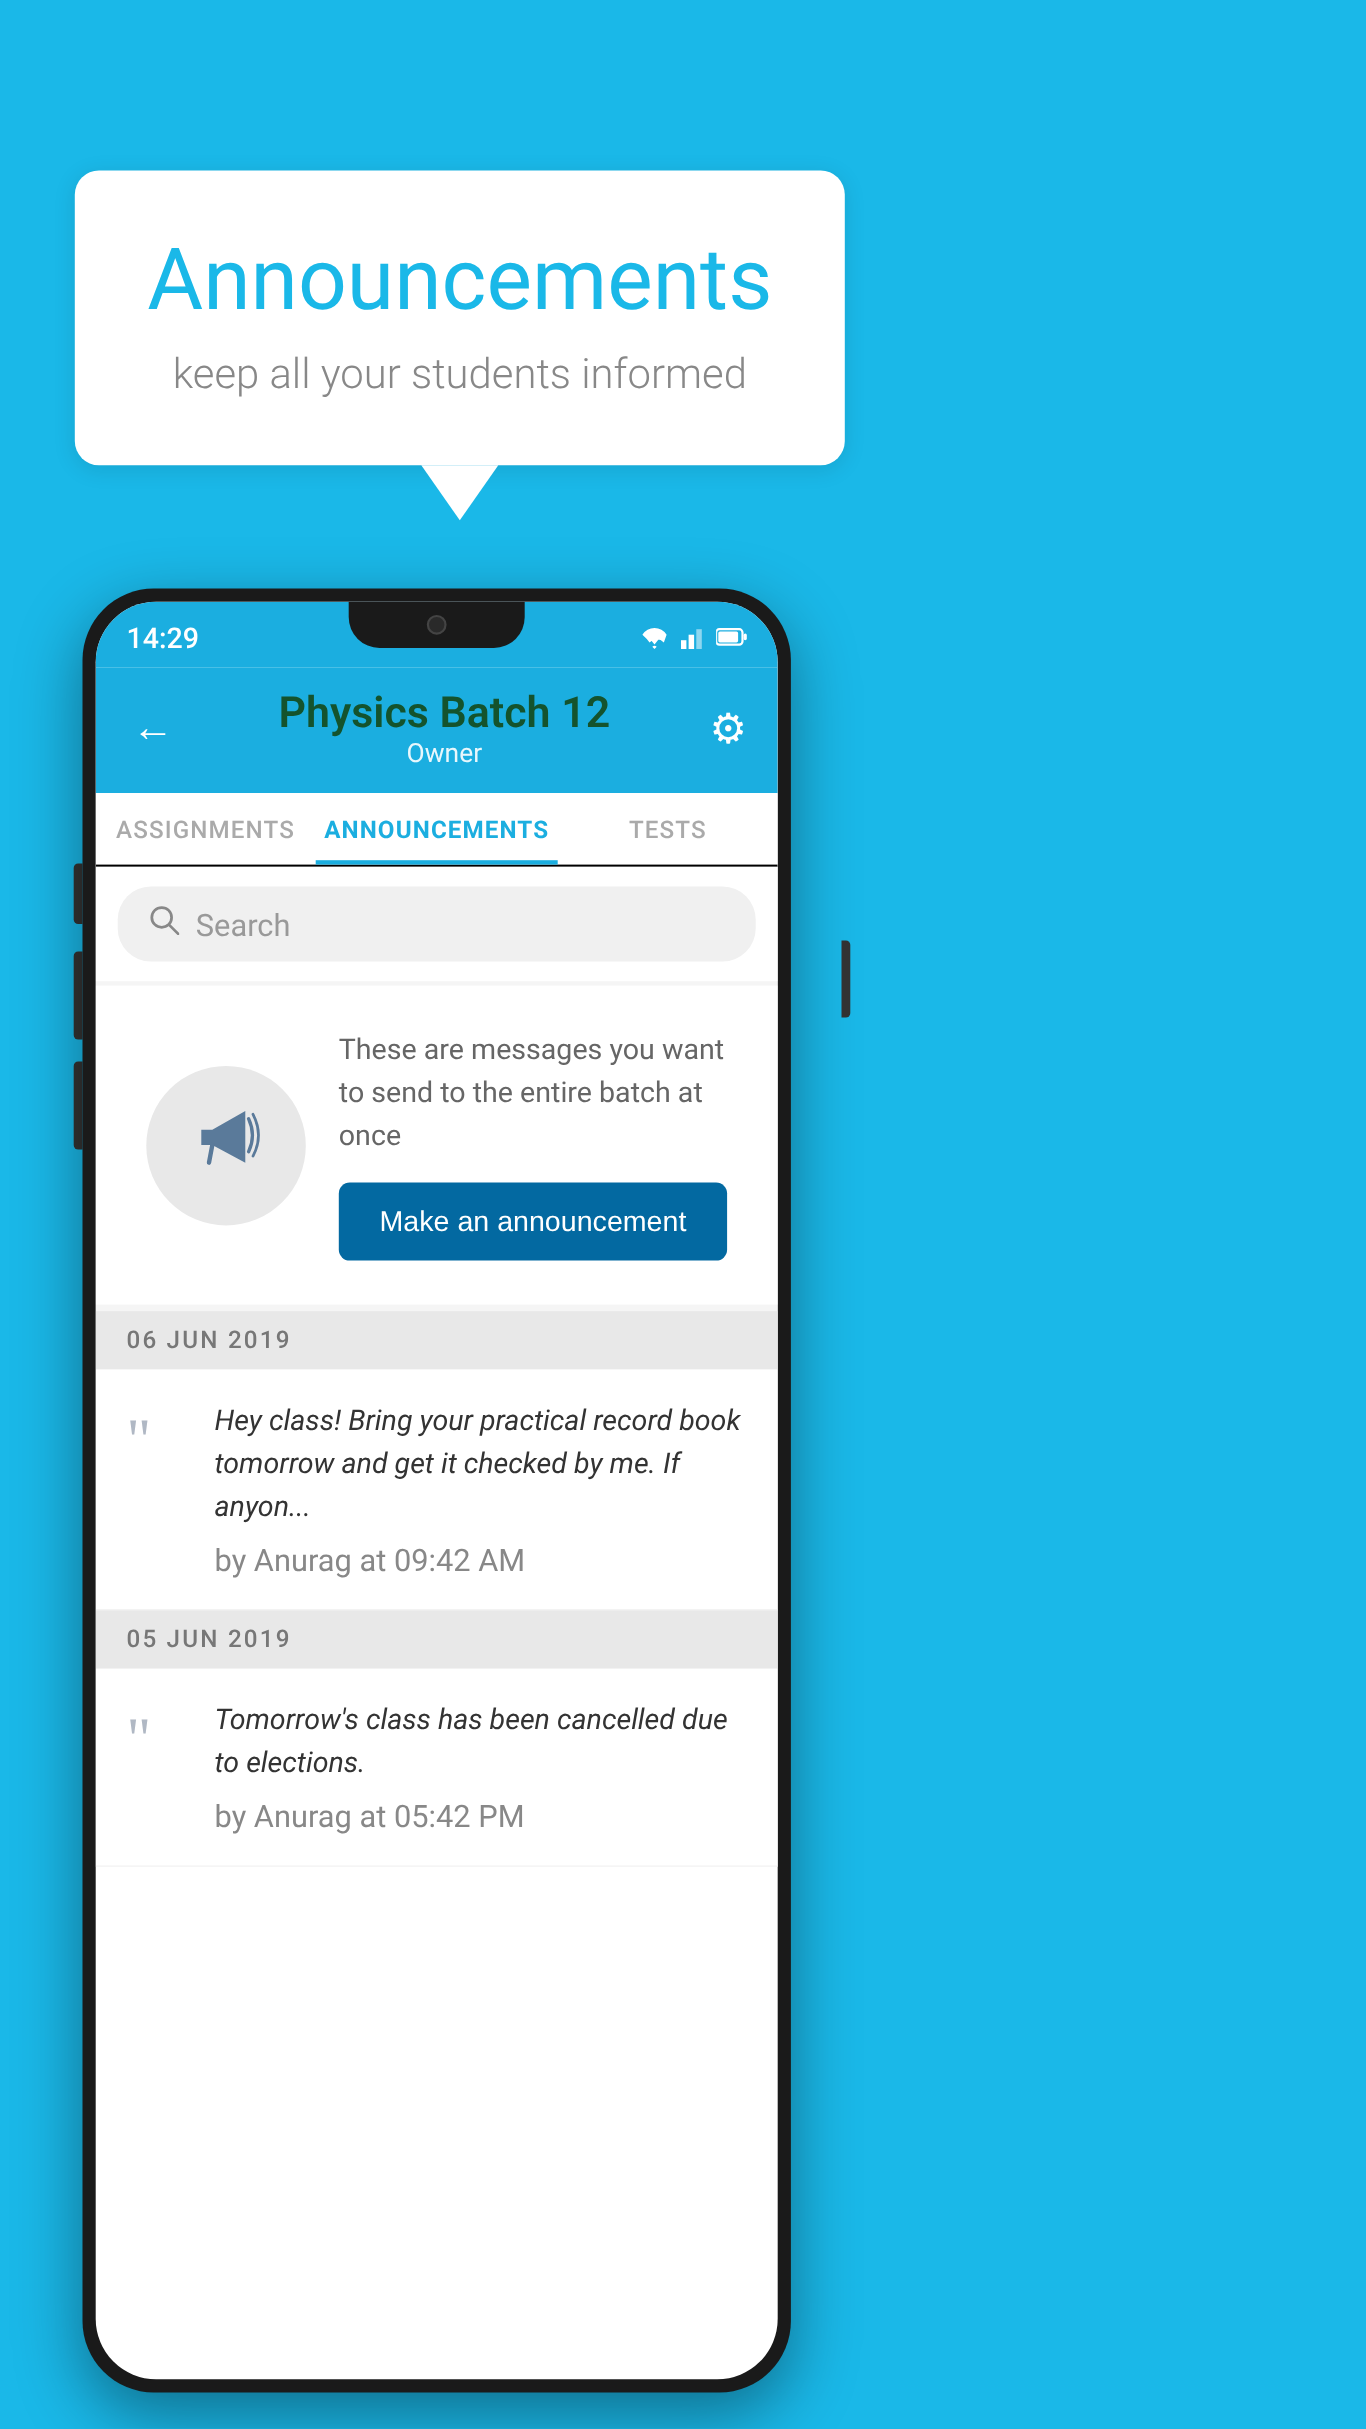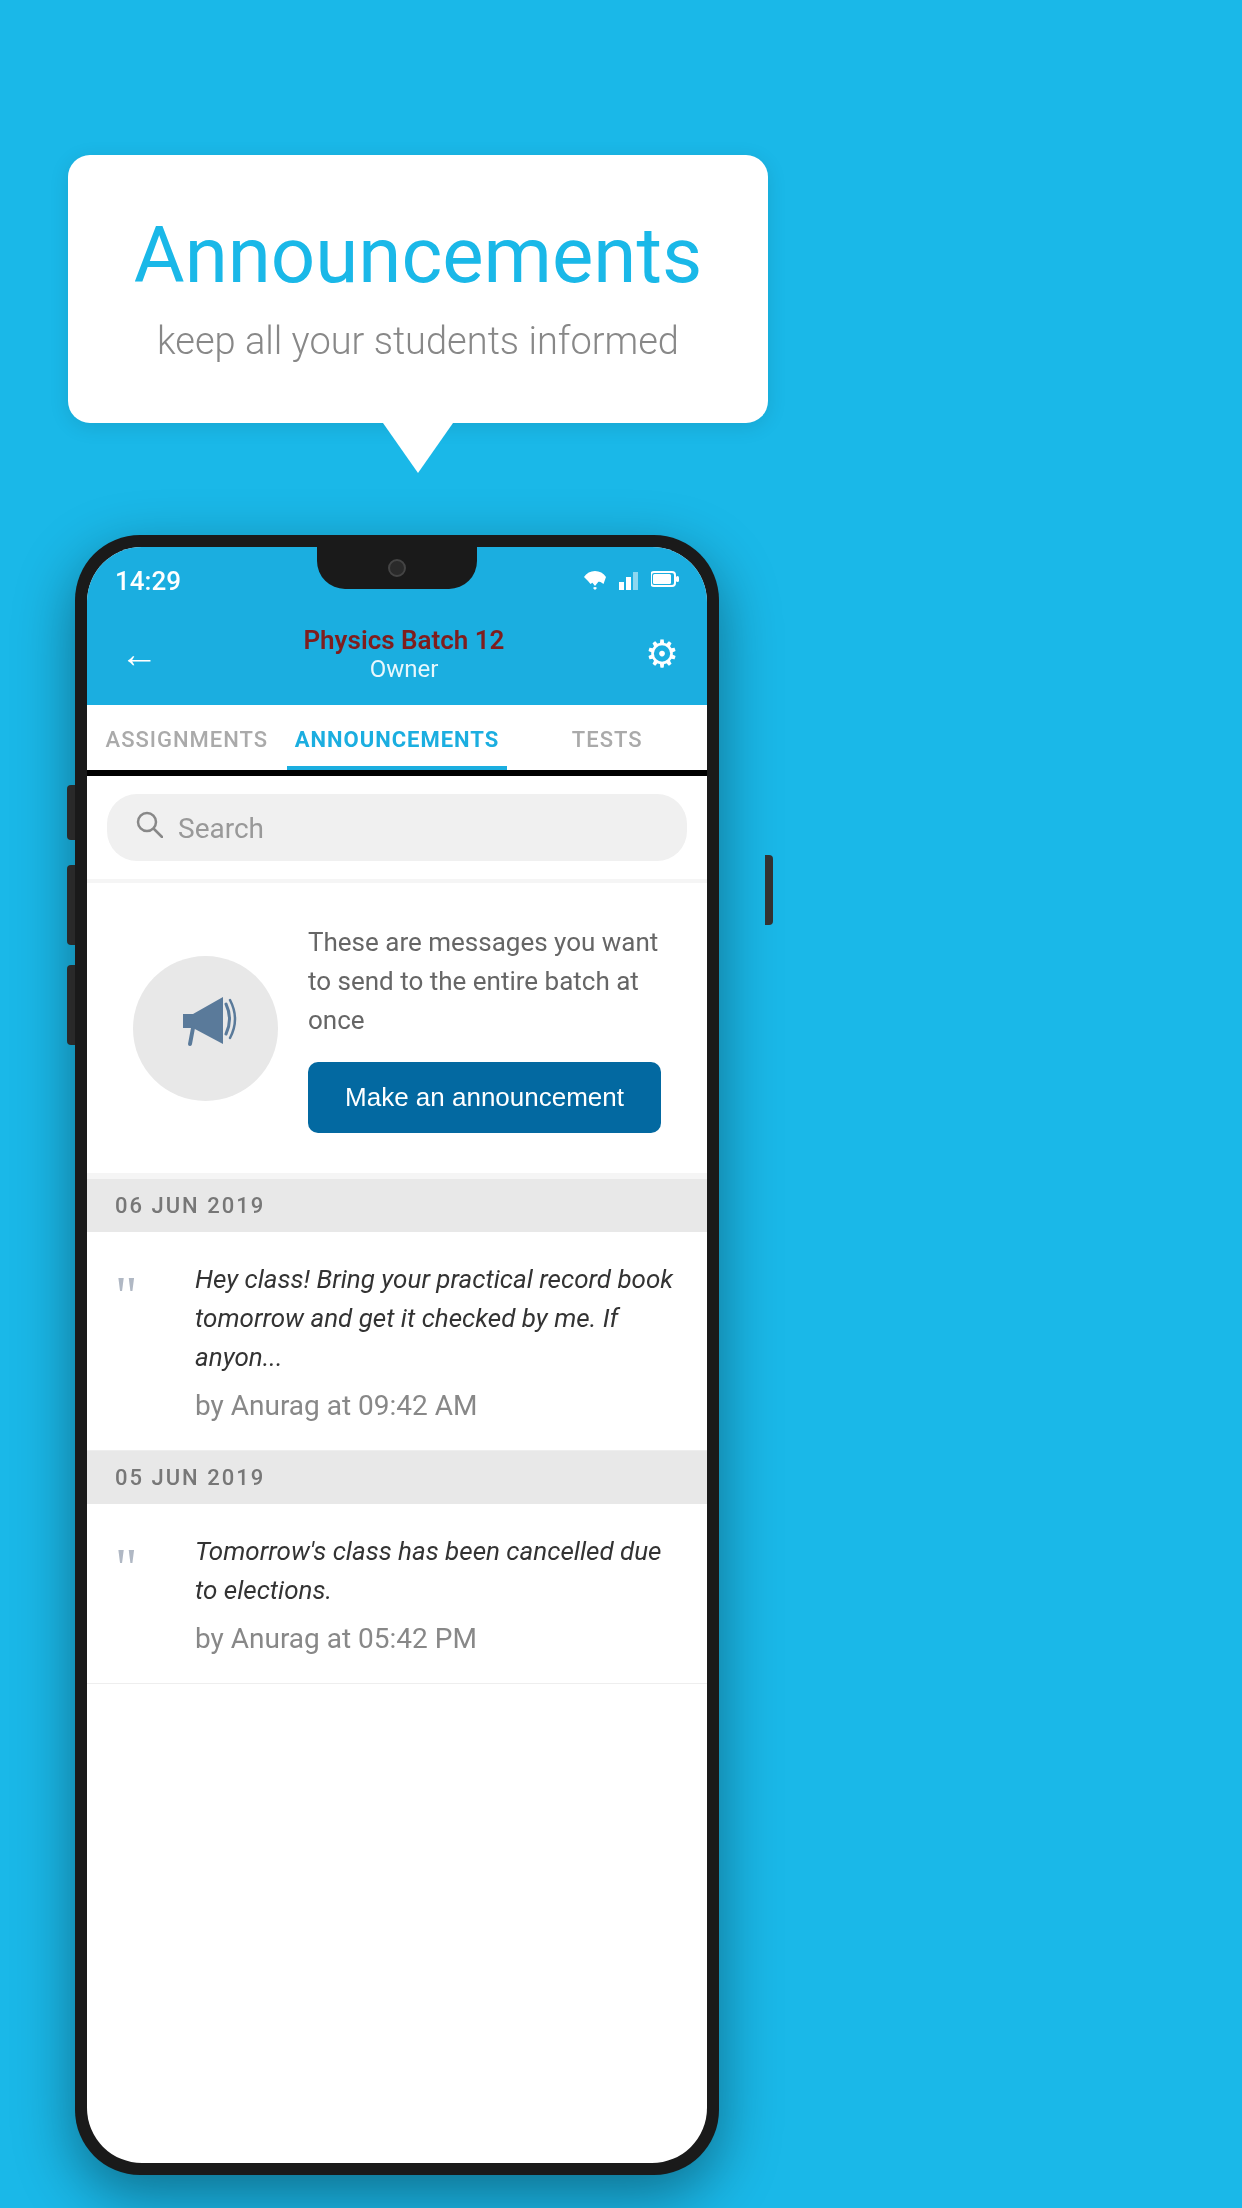--- a/index.html
+++ b/index.html
@@ -145,22 +145,22 @@
       align-items: center;
       justify-content: space-between;
     }
 
     .app-bar-center {
       text-align: center;
       flex: 1;
     }
 
     .app-bar-title {
-      color: #7f1d1d;
-      font-size: 26px;
+      color: #14532d;
+      font-size: 39px;
       font-weight: 600;
     }
 
     .app-bar-subtitle {
       color: rgba(255,255,255,0.9);
       font-size: 24px;
       font-weight: 400;
     }
 
     .back-arrow {
@@ -173,21 +173,21 @@
     .gear-icon {
       color: white;
       font-size: 38px;
       cursor: pointer;
     }
 
     
     .tab-bar {
       display: flex;
       background: white;
-      border-bottom: 6px solid #000000;
+      border-bottom: 2px solid #000000;
     }
 
     .tab-item {
       flex: 1;
       text-align: center;
       padding: 22px 8px 18px;
       font-size: 22px;
       font-weight: 500;
       color: #aaa;
       cursor: pointer;

